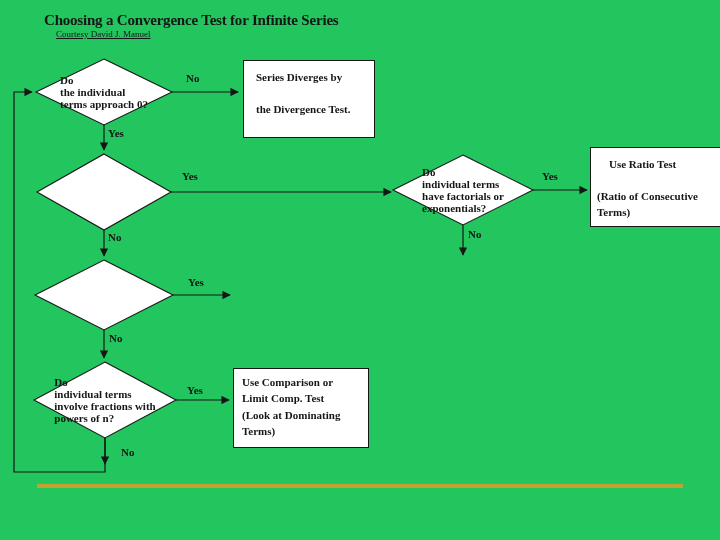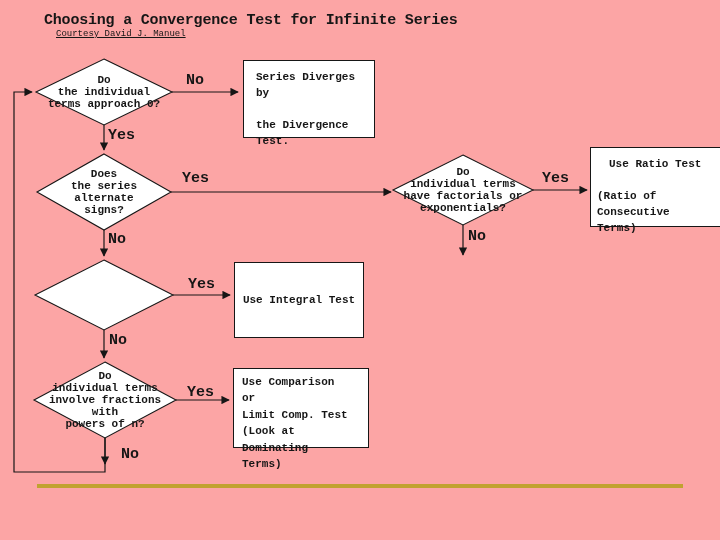--- a/index.html
+++ b/index.html
@@ -1,37 +1,37 @@
 <!DOCTYPE html>
 <html><head>
 <meta charset="utf-8">
 <style>
   html,body{margin:0;padding:0;background:#fff;}
   .canvas{
-    position:relative;width:720px;height:540px;background:#fca5a5;overflow:hidden;
-    font-family:Liberation Mono, monospace;color:#161616;
+    position:relative;width:720px;height:540px;background:#22c55e;overflow:hidden;
+    font-family:Liberation Serif, serif;color:#161616;
   }
   .abs{position:absolute;}
   .title{
     left:44px;top:12px;width:400px;
     font-size:15px;font-weight:bold;letter-spacing:-0.2px;white-space:nowrap;
   }
   .subtitle{
     left:48px;top:29px;font-size:9px;text-decoration:underline;white-space:nowrap;margin-left:8px;
   }
   svg.flow{left:0;top:0;}
   .dtext{
-    display:flex;align-items:center;justify-content:center;text-align:center;
+    display:flex;align-items:center;justify-content:center;
     font-size:11px;font-weight:bold;line-height:12px;white-space:pre-line;
   }
   .box{
     border:1.5px solid #161616;background:#fff;font-size:11px;font-weight:bold;
     line-height:16px;white-space:pre-line;box-sizing:border-box;
   }
-  .lbl{font-size:15px;font-weight:bold;white-space:nowrap;}
+  .lbl{font-size:11px;font-weight:bold;white-space:nowrap;}
   
   .d1t{left:36px;top:59px;width:136px;height:66px;}
   .d2t{left:37px;top:154px;width:134px;height:76px;}
   .d3t{left:35px;top:260px;width:138px;height:70px;}
   .d4t{left:34px;top:362px;width:142px;height:76px;}
   .d5t{left:393px;top:155px;width:140px;height:70px;}
   
   .b1{left:243px;top:60px;width:132px;height:78px;padding:8px 4px 0 12px;}
   .b2{left:590px;top:147px;width:131px;height:80px;padding:8px 12px 0 6px;border-right:none;text-indent:12px;}
   .b3{left:398px;top:259px;width:130px;height:77px;padding:4px 0 0 6px;}
@@ -92,41 +92,36 @@
       <polygon points="105,362 176,400 105,438 34,400"></polygon>
     </g>
   </svg>
 
   <div class="abs title">Choosing a Convergence Test for Infinite Series</div>
   <div class="abs subtitle">Courtesy David J. Manuel</div>
 
   <div class="abs dtext d1t">Do
 the individual
 terms approach 0?</div>
-  <div class="abs dtext d2t">Does
-the series
-alternate
-signs?</div>
   <div class="abs dtext d5t">Do
 individual terms
 have factorials or
 exponentials?</div>
   <div class="abs dtext d4t">Do
 individual terms
 involve fractions with
 powers of n?</div>
 
   <div class="abs box b1">Series Diverges by
 
 the Divergence Test.</div>
   <div class="abs box b2">Use Ratio Test
 
 (Ratio of Consecutive
 Terms)</div>
-  <div class="abs box b4">Use Integral Test</div>
   <div class="abs box b5">Use Comparison or
 Limit Comp. Test
 (Look at Dominating
 Terms)</div>
 
   <div class="abs lbl l-d1no">No</div>
   <div class="abs lbl l-d1yes">Yes</div>
   <div class="abs lbl l-d2yes">Yes</div>
   <div class="abs lbl l-d2no">No</div>
   <div class="abs lbl l-d5yes">Yes</div>

